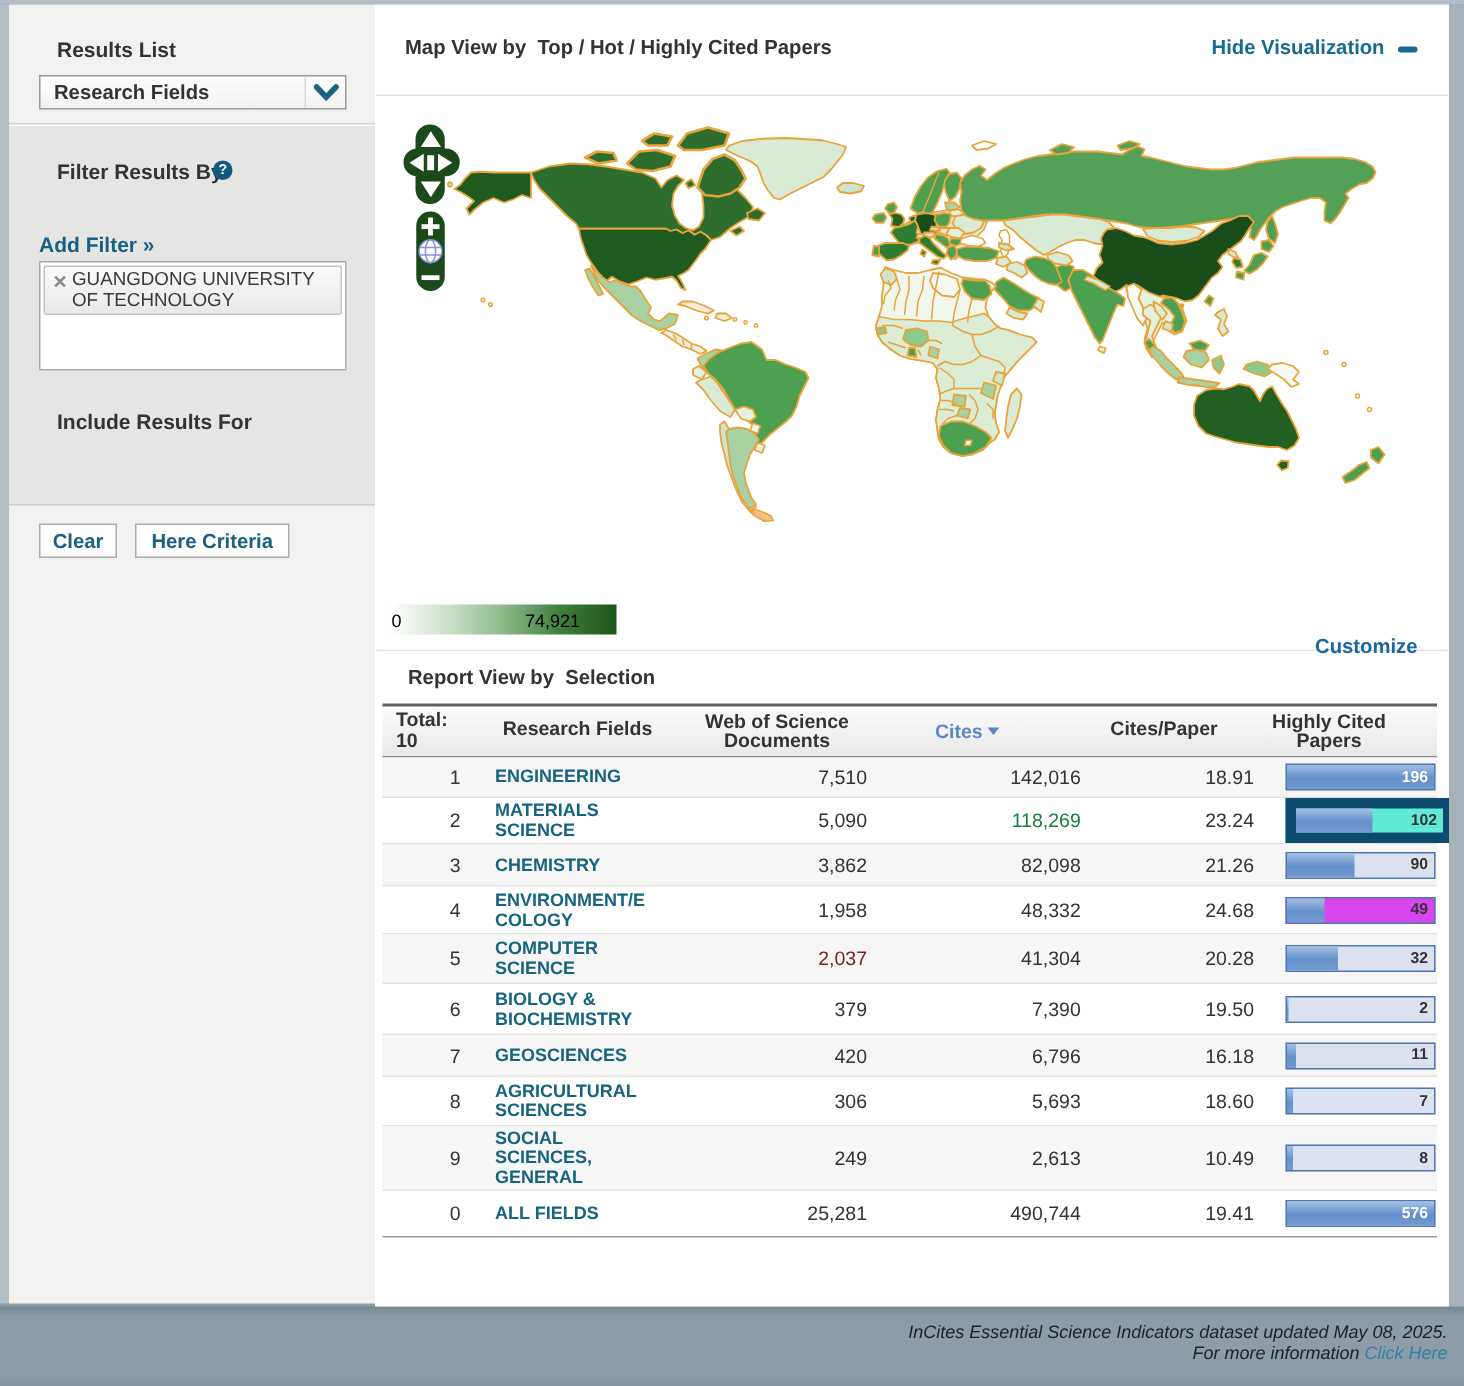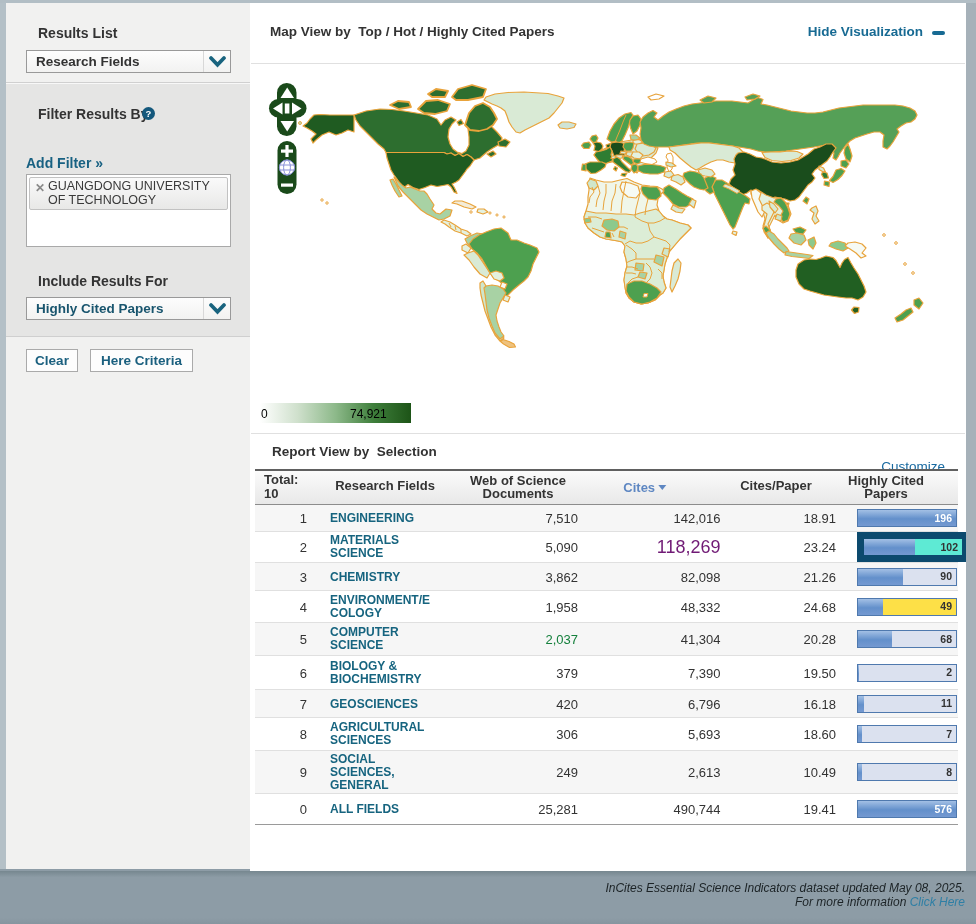--- a/index.html
+++ b/index.html
@@ -46,28 +46,20 @@
   <h1 class="sbh" style="position:absolute;left:20px;top:104px;line-height:15px;">Filter Results By</h1>
   <div style="position:absolute;left:136px;top:104px;width:13px;height:13px;border-radius:50%;background:#14587c;color:#fff;font-size:9.5px;font-weight:bold;text-align:center;line-height:13px;">?</div>
   <div style="position:absolute;left:20px;top:152px;font-size:14px;font-weight:bold;color:#186182;">Add Filter »</div>
   <div style="position:absolute;left:20px;top:171px;width:203px;height:71px;background:#fff;border:1px solid #a9a9a9;">
     <div style="position:absolute;left:2px;top:2px;right:2px;height:31px;background:linear-gradient(#fafafa,#e8e8e7);border:1px solid #c2c2c2;border-radius:2px;">
       <span style="position:absolute;left:5px;top:3px;color:#8a8a8a;font-weight:bold;font-size:12px;">✕</span>
       <span style="position:absolute;left:18px;top:1px;font-size:12.5px;color:#3a3a3a;line-height:14px;">GUANGDONG UNIVERSITY OF TECHNOLOGY</span>
     </div>
   </div>
   <h1 class="sbh" style="position:absolute;left:20px;top:270px;">Include Results For</h1>
-  <div class="dd" id="dd2" style="top:294px;">
-    <span class="lbl" style="color:#19556e;">Highly Cited Papers</span>
-    <span class="chev">
-        <svg width="17" height="12" viewBox="0 0 17 12">
-          <path d="M2 2 L8.5 8.8 L15 2" fill="none" stroke="#19647f" stroke-width="3.7" stroke-linecap="round"></path>
-        </svg>
-      </span>
-  </div>
   <div class="btn" style="left:20px;top:346px;width:50px;line-height:21px;">Clear</div>
   <div class="btn" style="left:84px;top:346px;width:101px;line-height:21px;">Here Criteria</div>
 </div>
 <div id="main">
 
   <div style="position:absolute;left:20px;top:21px;font-size:13.5px;font-weight:bold;color:#333;">Map View by&nbsp;&nbsp;Top / Hot / Highly Cited Papers</div>
   <div style="position:absolute;right:43px;top:21px;font-size:13.5px;font-weight:bold;color:#176a93;">Hide Visualization</div>
   <div style="position:absolute;right:21px;top:28px;width:13px;height:3.5px;border-radius:2px;background:#176a93;"></div>
 
   <div id="mapbox" style="position:absolute;left:1px;top:60px;width:714px;height:369px;border-top:1px solid #e0e0e0;border-bottom:1px solid #e0e0e0;">
@@ -257,21 +249,21 @@
 <circle cx="36" cy="103.5" r="7.6" fill="#fff" stroke="#8890d8" stroke-width="1"></circle>
 <ellipse cx="36" cy="103.5" rx="3.4" ry="7.6" fill="none" stroke="#8890d8" stroke-width="1"></ellipse>
 <line x1="28.5" y1="101" x2="43.5" y2="101" stroke="#8890d8" stroke-width="1"></line>
 <line x1="28.5" y1="106" x2="43.5" y2="106" stroke="#8890d8" stroke-width="1"></line>
 <rect x="30" y="119.5" width="12" height="3.2" fill="#fff"></rect>
 </g>
 </svg>
   </div>
 
   <div style="position:absolute;left:22px;top:441px;font-size:13.5px;font-weight:bold;color:#333;">Report View by&nbsp;&nbsp;Selection</div>
-  <div style="position:absolute;right:21px;top:456px;font-size:13.5px;font-weight:normal;color:#1769a0;">Customize</div>
+  <div style="position:absolute;right:21px;top:420px;font-size:13.5px;font-weight:bold;color:#1769a0;">Customize</div>
   <div style="position:absolute;left:5px;top:466px;width:703px;height:36px;background:linear-gradient(#fbfbfb,#e8e8e8);border-top:2px solid #606060;border-bottom:1px solid #8c8c8c;box-sizing:border-box;"></div>
 <div style="position:absolute;left:14px;top:471px;font-size:13px;font-weight:bold;color:#333;line-height:12px;">Total:<br><span style="display:inline-block;margin-top:2px;">10</span></div>
 <div style="position:absolute;left:135px;top:477px;transform:translateX(-50%);font-size:13px;font-weight:bold;color:#333;line-height:12px;">Research&nbsp;Fields</div>
 <div style="position:absolute;left:268px;top:471px;transform:translateX(-50%);text-align:center;font-size:13px;font-weight:bold;color:#333;line-height:12px;line-height:13px;">Web of Science<br>Documents</div>
 <div style="position:absolute;left:395px;top:477px;transform:translateX(-50%);font-size:13px;font-weight:bold;color:#5e87c2;">Cites&nbsp;<span style="display:inline-block;vertical-align:2px;width:0;height:0;border-left:4px solid transparent;border-right:4px solid transparent;border-top:5px solid #5e87c2;"></span></div>
 <div style="position:absolute;left:526px;top:477px;transform:translateX(-50%);font-size:13px;font-weight:bold;color:#333;line-height:12px;">Cites/Paper</div>
 <div style="position:absolute;left:636px;top:471px;transform:translateX(-50%);text-align:center;font-size:13px;font-weight:bold;color:#333;line-height:12px;line-height:13px;">Highly Cited<br>Papers</div>
 <div style="position:absolute;left:5px;top:502px;width:703px;height:27px;background:#f6f6f6;border-bottom:1px solid #e0e0e0;box-sizing:border-box;">
 <span style="position:absolute;top:50%;transform:translateY(-50%);right:651px;font-size:13px;color:#333;">1</span>
 <span style="position:absolute;top:50%;transform:translateY(-50%);left:75px;font-size:12px;font-weight:bold;color:#16647f;line-height:13px;">ENGINEERING</span>
@@ -280,21 +272,21 @@
 <span style="position:absolute;top:50%;transform:translateY(-50%);right:122px;font-size:13px;color:#333;">18.91</span>
 <span style="position:absolute;top:50%;transform:translateY(-50%);left:602px;width:98px;height:16px;border:1px solid #4f79ae;background:#dbe1ef;">
 <span style="position:absolute;left:0;top:0;width:98px;height:16px;background:linear-gradient(#a3c0e5,#6390cb 55%,#7499d1);"></span>
 <span style="position:absolute;right:4px;top:1.5px;font-size:10.5px;font-weight:bold;color:#fff;">196</span>
 </span>
 </div>
 <div style="position:absolute;left:5px;top:529px;width:703px;height:31px;background:#ffffff;border-bottom:1px solid #e0e0e0;box-sizing:border-box;">
 <span style="position:absolute;top:50%;transform:translateY(-50%);right:651px;font-size:13px;color:#333;">2</span>
 <span style="position:absolute;top:50%;transform:translateY(-50%);left:75px;font-size:12px;font-weight:bold;color:#16647f;line-height:13px;">MATERIALS<br>SCIENCE</span>
 <span style="position:absolute;top:50%;transform:translateY(-50%);right:380px;font-size:13px;color:#333;">5,090</span>
-<span style="position:absolute;top:50%;transform:translateY(-50%);right:237.5px;font-size:18px;color:#701a75;">118,269</span>
+<span style="position:absolute;top:50%;transform:translateY(-50%);right:237.5px;font-size:13px;color:#15803d;">118,269</span>
 <span style="position:absolute;top:50%;transform:translateY(-50%);right:122px;font-size:13px;color:#333;">23.24</span>
 <span style="position:absolute;top:50%;transform:translateY(-50%);left:602px;width:98px;height:16px;border:7px solid #0c4a6e;background:#5eead4;text-align:center;">
 <span style="position:absolute;left:0;top:0;width:51.0px;height:16px;background:linear-gradient(#a3c0e5,#6390cb 55%,#7499d1);"></span>
 <span style="position:absolute;right:4px;top:1.5px;font-size:10.5px;font-weight:bold;color:#333;">102</span>
 </span>
 </div>
 <div style="position:absolute;left:5px;top:560px;width:703px;height:28px;background:#f6f6f6;border-bottom:1px solid #e0e0e0;box-sizing:border-box;">
 <span style="position:absolute;top:50%;transform:translateY(-50%);right:651px;font-size:13px;color:#333;">3</span>
 <span style="position:absolute;top:50%;transform:translateY(-50%);left:75px;font-size:12px;font-weight:bold;color:#16647f;line-height:13px;">CHEMISTRY</span>
 <span style="position:absolute;top:50%;transform:translateY(-50%);right:380px;font-size:13px;color:#333;">3,862</span>
@@ -304,34 +296,34 @@
 <span style="position:absolute;left:0;top:0;width:45.0px;height:16px;background:linear-gradient(#a3c0e5,#6390cb 55%,#7499d1);"></span>
 <span style="position:absolute;right:4px;top:1.5px;font-size:10.5px;font-weight:bold;color:#333;">90</span>
 </span>
 </div>
 <div style="position:absolute;left:5px;top:588px;width:703px;height:32px;background:#ffffff;border-bottom:1px solid #e0e0e0;box-sizing:border-box;">
 <span style="position:absolute;top:50%;transform:translateY(-50%);right:651px;font-size:13px;color:#333;">4</span>
 <span style="position:absolute;top:50%;transform:translateY(-50%);left:75px;font-size:12px;font-weight:bold;color:#16647f;line-height:13px;">ENVIRONMENT/E<br>COLOGY</span>
 <span style="position:absolute;top:50%;transform:translateY(-50%);right:380px;font-size:13px;color:#333;">1,958</span>
 <span style="position:absolute;top:50%;transform:translateY(-50%);right:237.5px;font-size:13px;color:#333;">48,332</span>
 <span style="position:absolute;top:50%;transform:translateY(-50%);right:122px;font-size:13px;color:#333;">24.68</span>
-<span style="position:absolute;top:50%;transform:translateY(-50%);left:602px;width:98px;height:16px;border:1px solid #4f79ae;background:#fde047;">
+<span style="position:absolute;top:50%;transform:translateY(-50%);left:602px;width:98px;height:16px;border:1px solid #4f79ae;background:#d946ef;">
 <span style="position:absolute;left:0;top:0;width:24.5px;height:16px;background:linear-gradient(#a3c0e5,#6390cb 55%,#7499d1);"></span>
 <span style="position:absolute;right:4px;top:1.5px;font-size:10.5px;font-weight:bold;color:#333;">49</span>
 </span>
 </div>
 <div style="position:absolute;left:5px;top:620px;width:703px;height:33px;background:#f6f6f6;border-bottom:1px solid #e0e0e0;box-sizing:border-box;">
 <span style="position:absolute;top:50%;transform:translateY(-50%);right:651px;font-size:13px;color:#333;">5</span>
 <span style="position:absolute;top:50%;transform:translateY(-50%);left:75px;font-size:12px;font-weight:bold;color:#16647f;line-height:13px;">COMPUTER<br>SCIENCE</span>
-<span style="position:absolute;top:50%;transform:translateY(-50%);right:380px;font-size:13px;color:#15803d;">2,037</span>
+<span style="position:absolute;top:50%;transform:translateY(-50%);right:380px;font-size:13px;color:#7f1d1d;">2,037</span>
 <span style="position:absolute;top:50%;transform:translateY(-50%);right:237.5px;font-size:13px;color:#333;">41,304</span>
 <span style="position:absolute;top:50%;transform:translateY(-50%);right:122px;font-size:13px;color:#333;">20.28</span>
 <span style="position:absolute;top:50%;transform:translateY(-50%);left:602px;width:98px;height:16px;border:1px solid #4f79ae;background:#dbe1ef;">
 <span style="position:absolute;left:0;top:0;width:34.0px;height:16px;background:linear-gradient(#a3c0e5,#6390cb 55%,#7499d1);"></span>
-<span style="position:absolute;right:4px;top:1.5px;font-size:10.5px;font-weight:bold;color:#333;">68</span>
+<span style="position:absolute;right:4px;top:1.5px;font-size:10.5px;font-weight:bold;color:#333;">32</span>
 </span>
 </div>
 <div style="position:absolute;left:5px;top:653px;width:703px;height:34px;background:#ffffff;border-bottom:1px solid #e0e0e0;box-sizing:border-box;">
 <span style="position:absolute;top:50%;transform:translateY(-50%);right:651px;font-size:13px;color:#333;">6</span>
 <span style="position:absolute;top:50%;transform:translateY(-50%);left:75px;font-size:12px;font-weight:bold;color:#16647f;line-height:13px;">BIOLOGY &amp;<br>BIOCHEMISTRY</span>
 <span style="position:absolute;top:50%;transform:translateY(-50%);right:380px;font-size:13px;color:#333;text-align:center;">379</span>
 <span style="position:absolute;top:50%;transform:translateY(-50%);right:237.5px;font-size:13px;color:#333;">7,390</span>
 <span style="position:absolute;top:50%;transform:translateY(-50%);right:122px;font-size:13px;color:#333;">19.50</span>
 <span style="position:absolute;top:50%;transform:translateY(-50%);left:602px;width:98px;height:16px;border:1px solid #4f79ae;background:#dbe1ef;">
 <span style="position:absolute;left:0;top:0;width:1.0px;height:16px;background:linear-gradient(#a3c0e5,#6390cb 55%,#7499d1);"></span>

